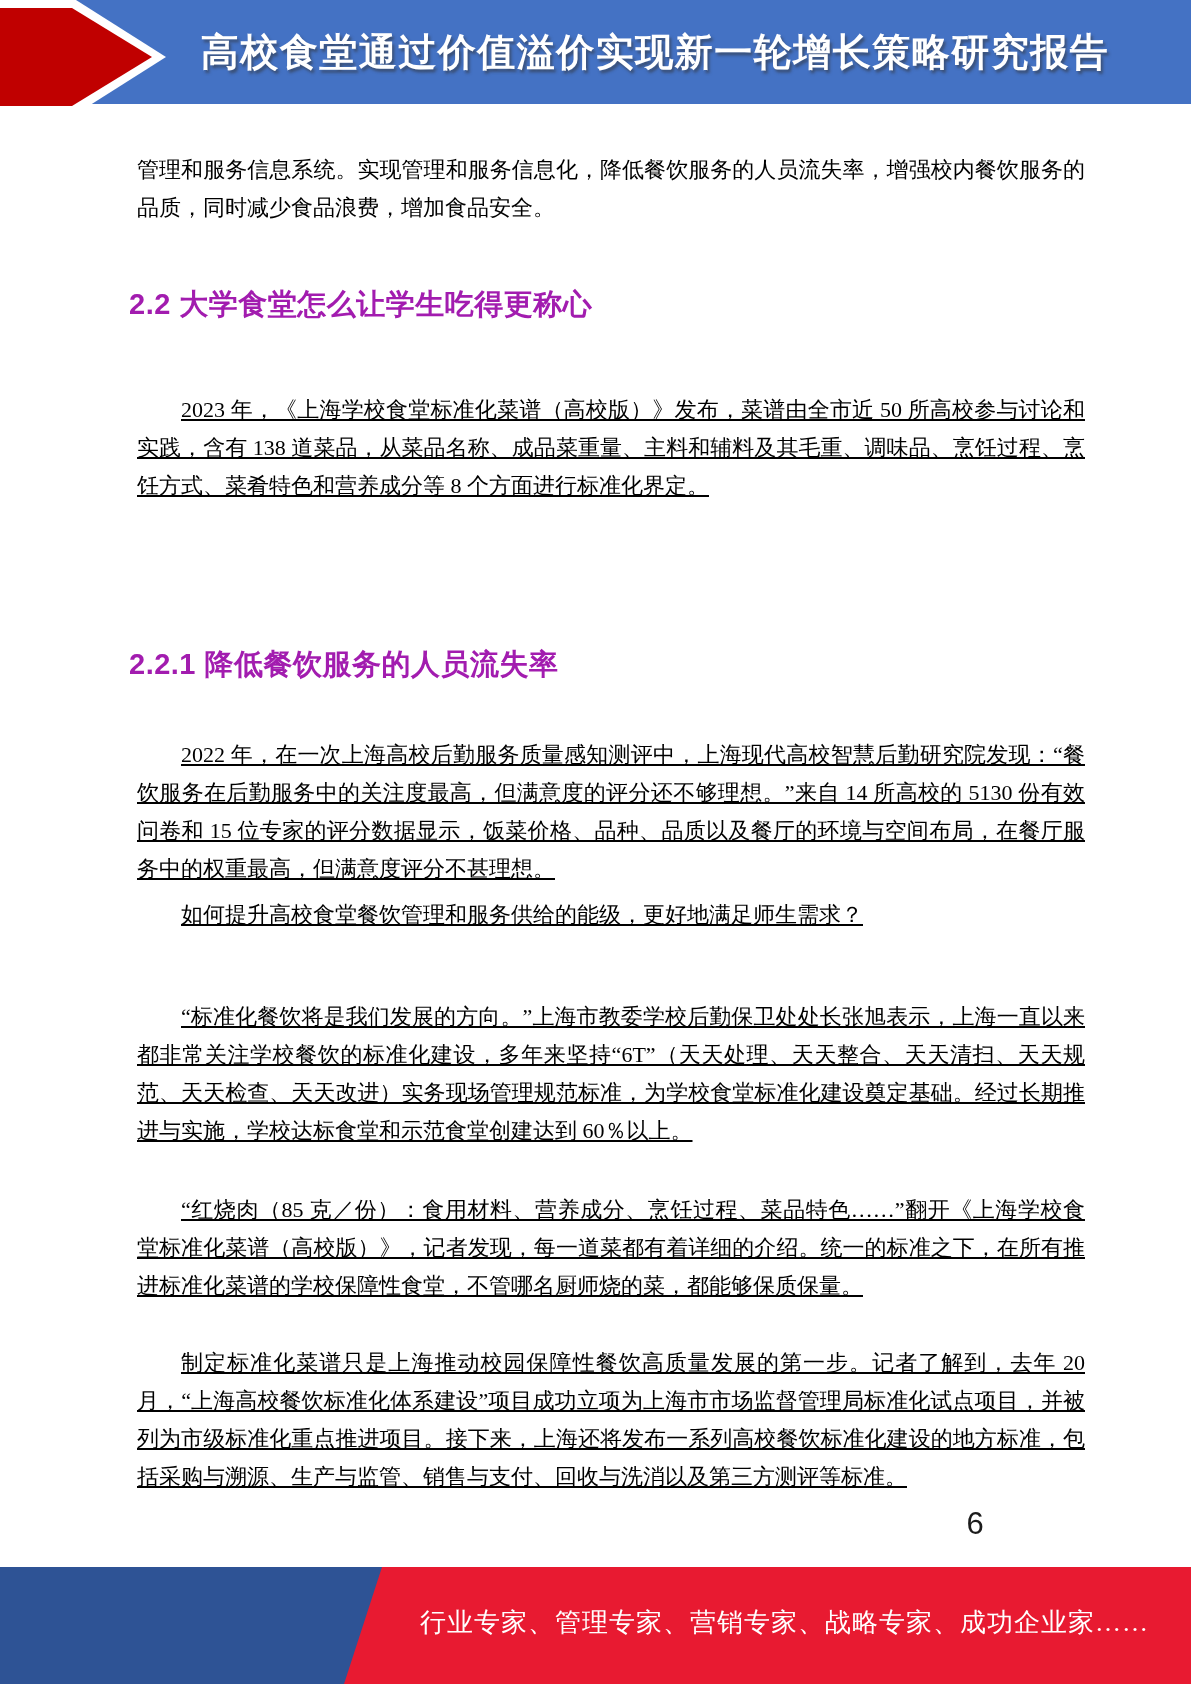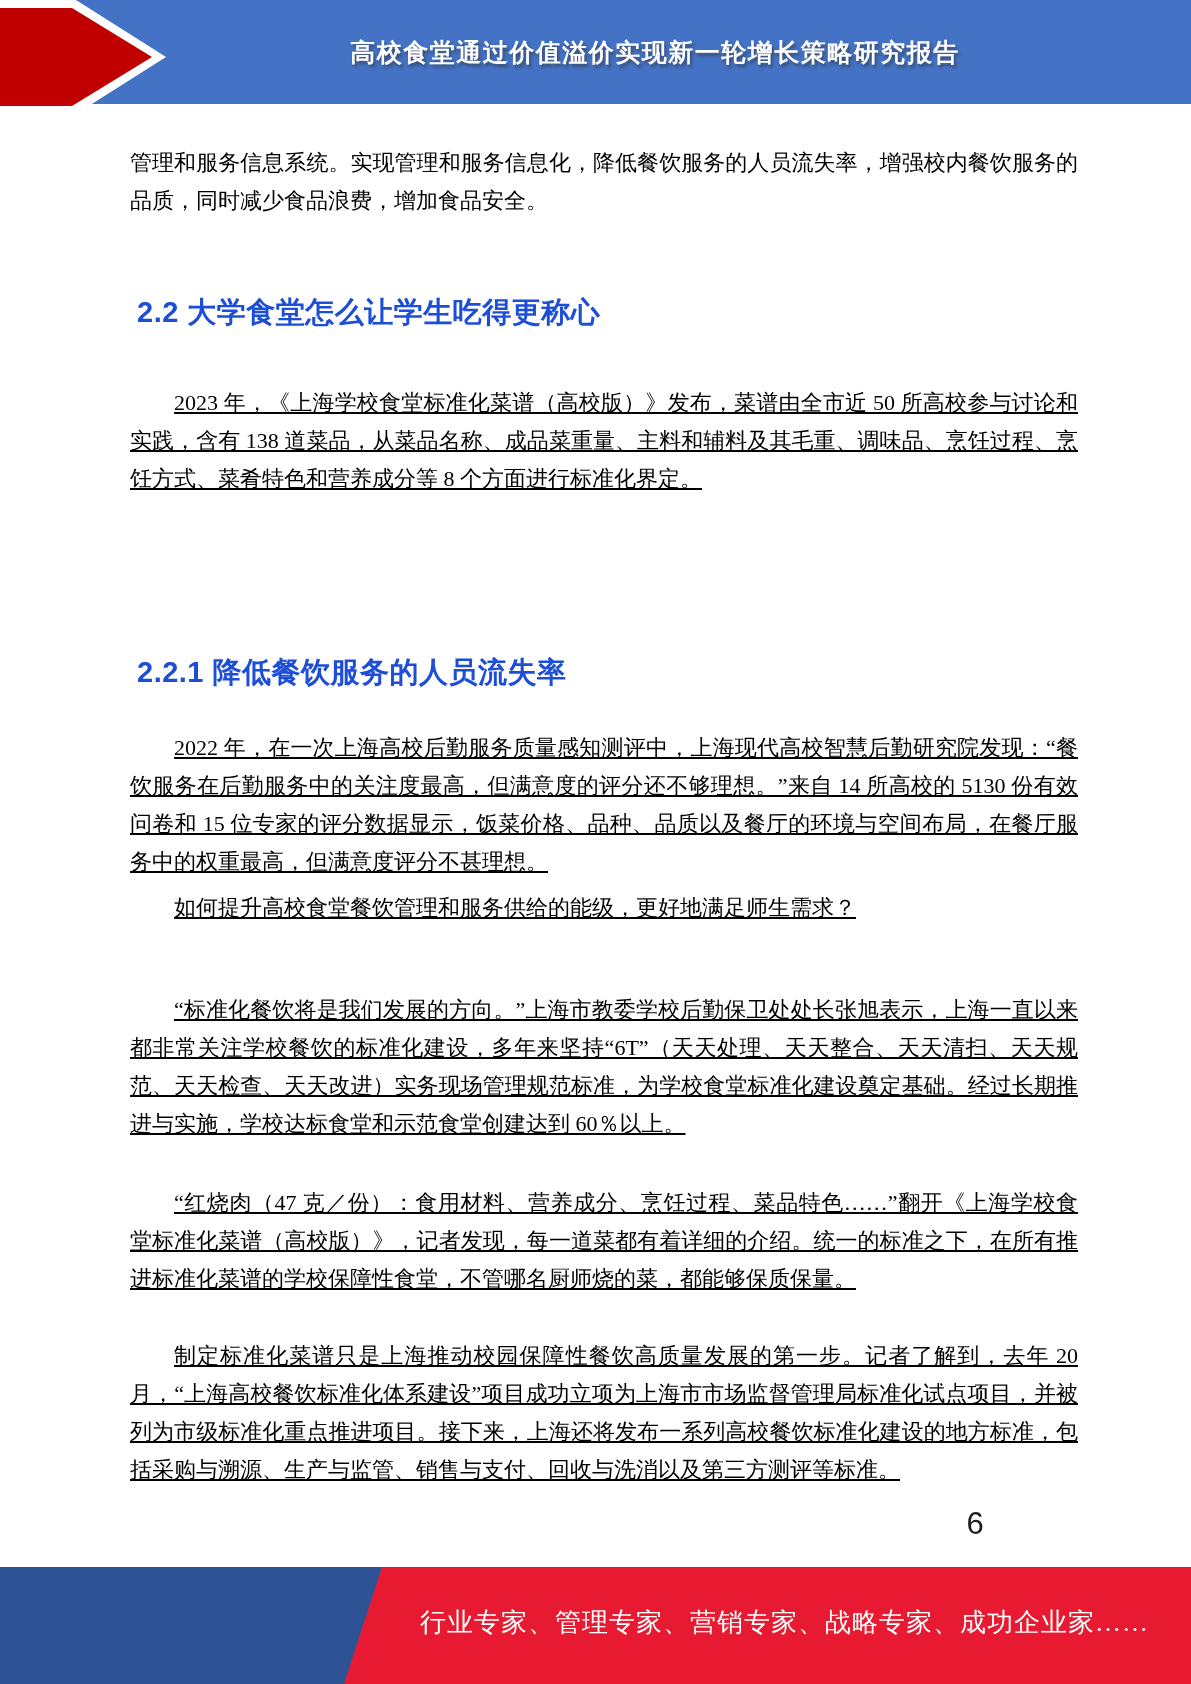--- a/index.html
+++ b/index.html
@@ -15,35 +15,35 @@
     position:absolute;top:0;left:0;width:1191px;height:104px;
     background:var(--header-blue,#4472C4);
   }
   .header-arrow{position:absolute;top:0;left:0;width:180px;height:122px;}
   .arrow-border{fill:#ffffff;}
   .arrow-body{fill:var(--arrow-red,#C00000);}
   .header-title{
     position:absolute;top:0;left:175px;width:960px;height:104px;
     display:flex;align-items:center;justify-content:center;
     color:#ffffff;font-family:"Liberation Sans","DejaVu Sans",sans-serif;
-    font-weight:bold;font-size:25px;letter-spacing:1.5px;white-space:nowrap;
+    font-weight:bold;font-size:38px;letter-spacing:1.5px;white-space:nowrap;
     text-shadow:2px 3px 3px rgba(50,50,50,0.55);
   }
 
   
   .blk{
-    position:absolute;left:121px;width:948px;margin:9px;
+    position:absolute;left:121px;width:948px;margin:16px;
     font-size:22px;line-height:38px;color:#000000;
     text-align:justify;text-justify:inter-ideograph;
   }
   .indent{text-indent:44px;text-decoration:underline;}
   .h{
-    position:absolute;left:121px;margin:16px;
+    position:absolute;left:121px;margin:8px;
     font-family:"Liberation Sans","DejaVu Sans",sans-serif;
-    font-weight:bold;font-size:29px;line-height:36px;color:#1d4ed8;
+    font-weight:bold;font-size:29px;line-height:36px;color:#a21caf;
     letter-spacing:0.5px;white-space:nowrap;
   }
 
   .page-number{
     position:absolute;left:940px;top:1506px;width:70px;
     font-family:"Liberation Sans","DejaVu Sans",sans-serif;
     font-size:31px;color:#1c1c1c;text-align:center;
   }
 
   
@@ -87,21 +87,21 @@
 
 
   <h3 class="h" style="top:638px">2.2.1 降低餐饮服务的人员流失率</h3>
 
   <p class="blk indent" style="top:720px">2022 年，在一次上海高校后勤服务质量感知测评中，上海现代高校智慧后勤研究院发现：“餐饮服务在后勤服务中的关注度最高，但满意度的评分还不够理想。”来自 14 所高校的 5130 份有效问卷和 15 位专家的评分数据显示，饭菜价格、品种、品质以及餐厅的环境与空间布局，在餐厅服务中的权重最高，但满意度评分不甚理想。</p>
 
   <p class="blk indent" style="top:880px">如何提升高校食堂餐饮管理和服务供给的能级，更好地满足师生需求？</p>
 
   <p class="blk indent" style="top:982px">“标准化餐饮将是我们发展的方向。”上海市教委学校后勤保卫处处长张旭表示，上海一直以来都非常关注学校餐饮的标准化建设，多年来坚持“6T”（天天处理、天天整合、天天清扫、天天规范、天天检查、天天改进）实务现场管理规范标准，为学校食堂标准化建设奠定基础。经过长期推进与实施，学校达标食堂和示范食堂创建达到 60％以上。</p>
 
-  <p class="blk indent" style="top:1175px">“红烧肉（47 克／份）：食用材料、营养成分、烹饪过程、菜品特色……”翻开《上海学校食堂标准化菜谱（高校版）》，记者发现，每一道菜都有着详细的介绍。统一的标准之下，在所有推进标准化菜谱的学校保障性食堂，不管哪名厨师烧的菜，都能够保质保量。</p>
+  <p class="blk indent" style="top:1175px">“红烧肉（85 克／份）：食用材料、营养成分、烹饪过程、菜品特色……”翻开《上海学校食堂标准化菜谱（高校版）》，记者发现，每一道菜都有着详细的介绍。统一的标准之下，在所有推进标准化菜谱的学校保障性食堂，不管哪名厨师烧的菜，都能够保质保量。</p>
 
   <p class="blk indent" style="top:1328px">制定标准化菜谱只是上海推动校园保障性餐饮高质量发展的第一步。记者了解到，去年 20 月，“上海高校餐饮标准化体系建设”项目成功立项为上海市市场监督管理局标准化试点项目，并被列为市级标准化重点推进项目。接下来，上海还将发布一系列高校餐饮标准化建设的地方标准，包括采购与溯源、生产与监管、销售与支付、回收与洗消以及第三方测评等标准。</p>
 
   <div class="page-number">6</div>
 
   <div class="footer">
     <div class="footer-left"></div>
     <div class="footer-right-text">行业专家、管理专家、营销专家、战略专家、成功企业家……</div>
   </div>
 

